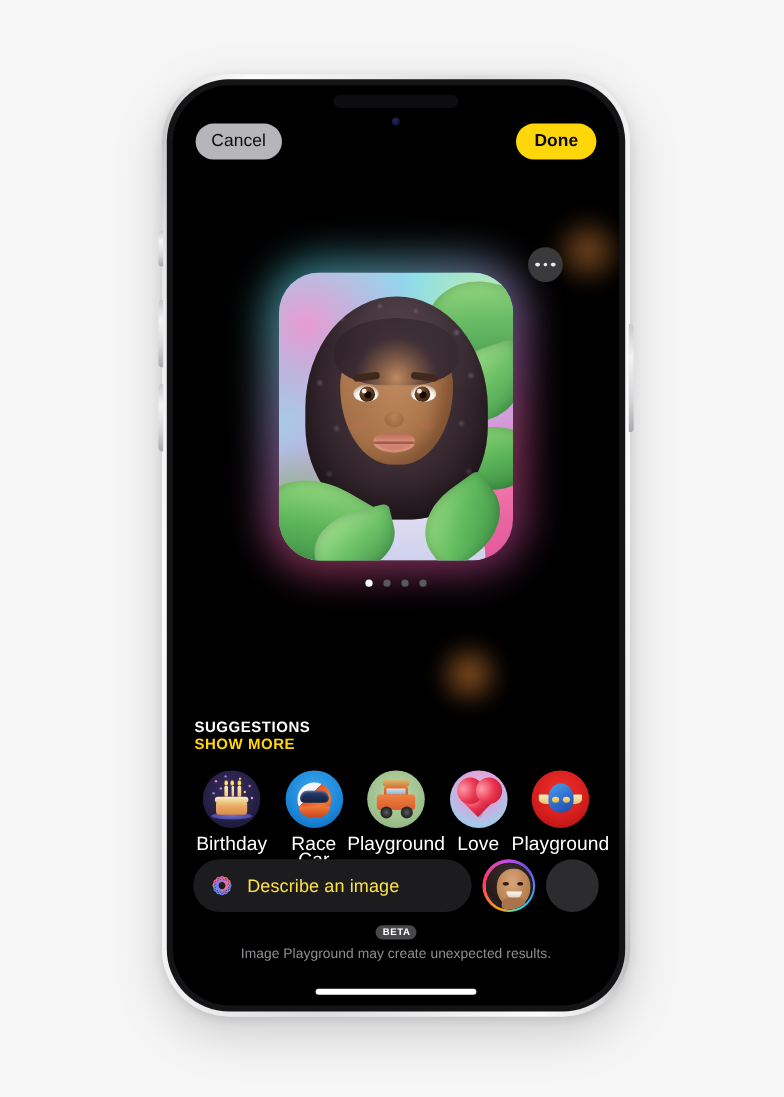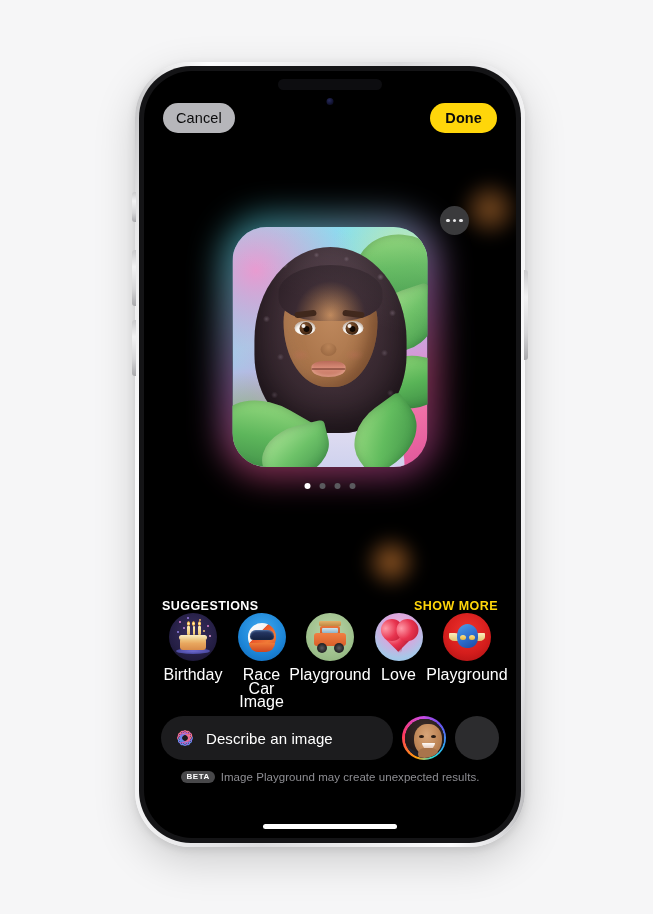--- a/index.html
+++ b/index.html
@@ -360,20 +360,22 @@
     position: absolute;
     left: 0; right: 0;
     top: 528px;
     padding: 0 18px;
     z-index: 6;
   }
   #suggestions-header {
     display: flex;
     align-items: baseline;
     justify-content: space-between;
+    margin-bottom: 15px;
+    flex-direction: column;
   }
   #suggestions-title {
     color: #ffffff;
     font-size: 12.5px;
     font-weight: 700;
     letter-spacing: .45px;
   }
   #show-more-button {
     color: #ffd60a;
     font-size: 12.5px;
@@ -487,21 +489,21 @@
     height: 44px;
     border-radius: 22px;
     background: #1c1c1e;
     display: flex;
     align-items: center;
     padding: 0 13px;
     gap: 10px;
     cursor: text;
   }
   #prompt-placeholder {
-    color: #ffffff;
+    color: #fde047;
     font-size: 15px;
     letter-spacing: .1px;
   }
   #avatar-button {
     width: 44px; height: 44px;
     border-radius: 50%;
     padding: 2.5px;
     background: conic-gradient(from 200deg, #ff9f0a, #ff375f 22%, #d04ae0 42%, #6a4ff0 58%, #2fa8f5 76%, #2ae0d8 88%, #ff9f0a 100%);
     flex: none;
     cursor: pointer;
@@ -540,20 +542,21 @@
   
   #footnote {
     position: absolute;
     left: 0; right: 0;
     top: 700px;
     display: flex;
     align-items: center;
     justify-content: center;
     gap: 6px;
     z-index: 6;
+    flex-direction: column;
   }
   #beta-badge {
     background: #48484a;
     color: #ffffff;
     font-size: 8px;
     font-weight: 700;
     letter-spacing: .5px;
     padding: 2px 5px 2px 6px;
     border-radius: 7px;
     line-height: 1;

